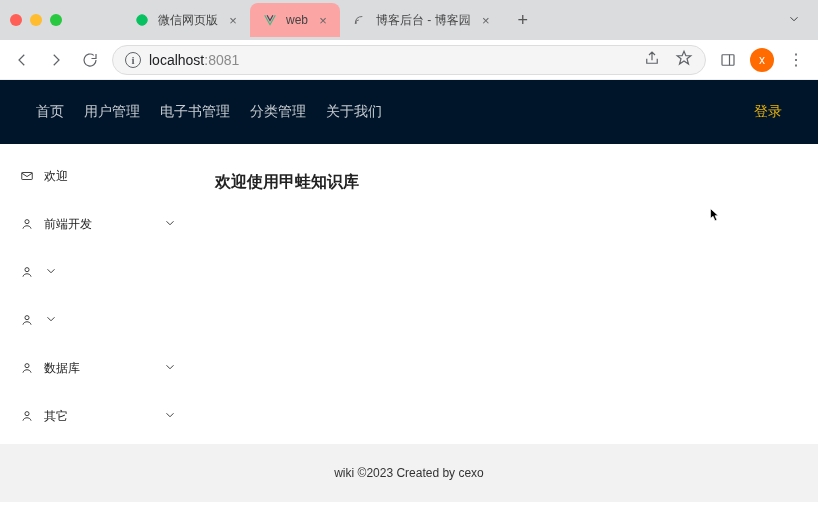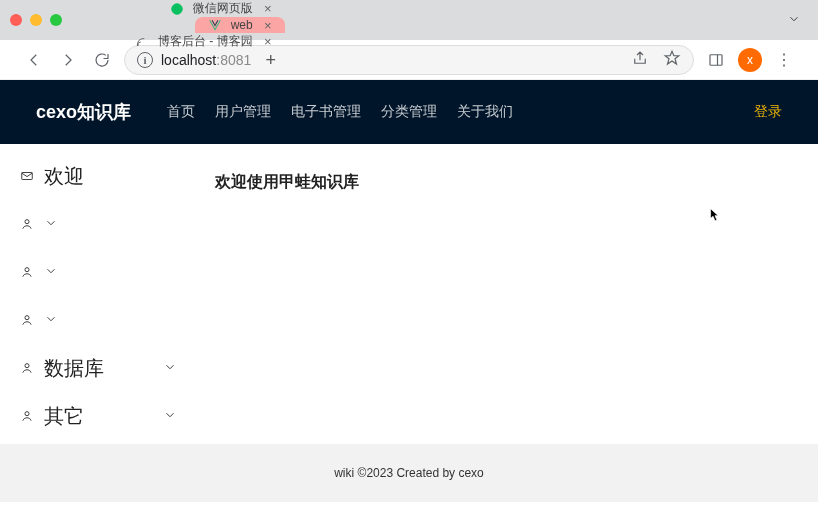--- a/index.html
+++ b/index.html
@@ -5,51 +5,51 @@
   * { margin:0; padding:0; box-sizing:border-box; }
   body { width:818px; height:507px; font-family:-apple-system,BlinkMacSystemFont,"Segoe UI","PingFang SC","Microsoft YaHei",sans-serif; background:#fff; font-size:14px; overflow:hidden; }
 
   
   .titlebar { height:40px; background:#dbdcde; display:flex; align-items:center; padding:0 10px; position:relative; }
   .traffic { display:flex; gap:8px; margin-right:60px; }
   .dot { width:12px; height:12px; border-radius:50%; }
   .dot.red { background:#ff5f57; }
   .dot.yellow { background:#febc2e; }
   .dot.green { background:#28c840; }
-  .tabs { display:flex; align-items:flex-end; height:100%;flex-direction:column; }
+  .tabs { display:flex; align-items:center; height:100%; }
   .tab { height:34px; display:flex; align-items:center; padding:0 10px 0 12px; border-radius:8px 8px 0 0; font-size:12px; color:#444; gap:8px; min-width:0; }
   .tab.active { background:#fca5a5; }
   .tab .favicon { width:16px; height:16px; display:flex; align-items:center; justify-content:center; }
   .tab .label { max-width:110px; white-space:nowrap; overflow:hidden; text-overflow:ellipsis; }
   .tab .x { width:14px; color:#666; font-size:13px; text-align:center; }
   .newtab { width:28px; height:28px; display:flex; align-items:center; justify-content:center; font-size:18px; color:#555; margin-left:6px; }
   .tabspace { flex:1; }
   .chev { width:28px; text-align:center; color:#555; }
 
-  .toolbar { height:40px; background:#fff; border-bottom:1px solid #eee; display:flex; align-items:center; padding:0 22px; gap:10px; }
+  .toolbar { height:40px; background:#fff; border-bottom:1px solid #eee; display:flex; align-items:center; padding:0 10px; gap:10px; }
   .navbtn { width:24px; height:24px; display:flex; align-items:center; justify-content:center; color:#5f6368; }
   .addr { flex:1; height:30px; border:1px solid #ddd; border-radius:15px; display:flex; align-items:center; padding:0 12px; font-size:14px; color:#5f6368; gap:8px; background:#f5f5f5; }
   .addr .host { color:#202124; }
   .addr .port { color:#8a8a8a; }
   .addr .info { width:16px; height:16px; border-radius:50%; border:1.5px solid #5f6368; display:flex; align-items:center; justify-content:center; font-size:11px; font-weight:bold; font-family:serif; }
   .addr .info::before { content:"i"; }
   .addr-right { margin-left:auto; display:flex; gap:14px; align-items:center; color:#5f6368; }
   .toolbar .avatar { width:24px; height:24px; border-radius:50%; background:#ff6b00; color:#fff; display:flex; align-items:center; justify-content:center; font-size:12px; }
   .menu3 { font-size:16px; }
 
   
   .app-header { height:64px; background:#001529; display:flex; align-items:center; padding:0 36px; color:#a6adb4; }
   .brand { color:#fff; font-size:18px; font-weight:600; margin-right:36px; }
   .menu { display:flex; gap:20px; }
   .menu-item { cursor:pointer; color:#c6cbd1; font-size:14px; }
   .login { margin-left:auto; color:#eab308; font-weight:400; }
 
   .content { display:flex; height:300px; background:#fff; }
   .sidebar { width:195px; padding:8px 0; }
-  .side-item { display:flex; align-items:center; height:48px; padding:0 18px 0 20px; color:#222; font-size:20px; cursor:pointer; gap:10px; }
+  .side-item { display:flex; align-items:center; height:48px; padding:0 18px 0 20px; color:#222; font-size:12px; cursor:pointer; gap:10px; }
   .side-item .ico { width:14px; display:flex; align-items:center; justify-content:center; }
   .side-item .label { flex:1; }
   .side-item .arrow { color:#555; font-size:12px; }
   .main { flex:1; padding:28px 20px; }
   .welcome { font-size:16px; font-weight:600; color:#222; }
 
   .footer { background:#f2f2f2; height:58px; display:flex; align-items:center; justify-content:center; color:#333; font-size:12px; }
 
   
   svg { width:14px; height:14px; stroke:#333; stroke-width:1.6; fill:none; }
@@ -137,21 +137,20 @@
       <svg viewBox="0 0 24 24">
         <rect x="4" y="5" width="16" height="14" rx="1"></rect>
         <line x1="14" y1="5" x2="14" y2="19"></line>
       </svg>
     </span>
   <div class="avatar">x</div>
   <div class="navbtn menu3">⋮</div>
 </div>
 
 <div class="app-header">
-  <div class="brand">cexo知识库</div>
   <div class="menu">
     <div class="menu-item">首页</div>
     <div class="menu-item">用户管理</div>
     <div class="menu-item">电子书管理</div>
     <div class="menu-item">分类管理</div>
     <div class="menu-item">关于我们</div>
   </div>
   <div class="login">登录</div>
 </div>
 
@@ -166,20 +165,21 @@
         </span>
       <span class="label">欢迎</span>
     </div>
     <div class="side-item">
       <span class="ico">
           <svg viewBox="0 0 24 24">
             <circle cx="12" cy="8" r="3.5"></circle>
             <path d="M5 20c1-4 5-5 7-5s6 1 7 5"></path>
           </svg>
         </span>
+      <span class="label">前端开发</span>
       <span class="arrow"><svg viewBox="0 0 24 24">
             <path d="M6 9l6 6 6-6"></path>
           </svg></span>
     </div>
     <div class="side-item">
       <span class="ico">
           <svg viewBox="0 0 24 24">
             <circle cx="12" cy="8" r="3.5"></circle>
             <path d="M5 20c1-4 5-5 7-5s6 1 7 5"></path>
           </svg>

